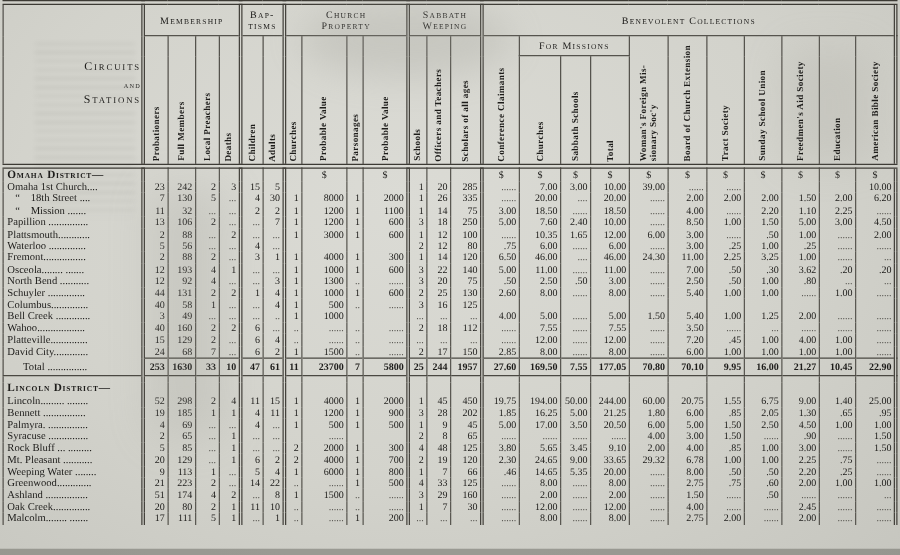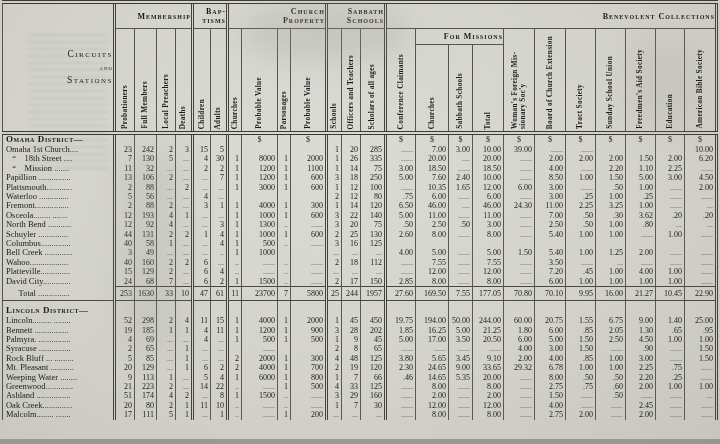--- a/index.html
+++ b/index.html
@@ -15,41 +15,41 @@
 
   h1.title{margin:3px 0 11px 0;text-align:center;font-size:15px;font-weight:bold;letter-spacing:4px;}
 
   table.stats{table-layout:fixed;border-collapse:collapse;width:716px;margin:0 auto;
     border-left:1px solid #55534d;border-right:3px double #44423c;}
   col.c-name{width:112px;}
   th,td{padding:0;margin:0;overflow:hidden;}
 
   thead th{border-left:1px solid #55534d;vertical-align:middle;}
   thead{border-top:4px double #3c3a34;border-bottom:4px double #3c3a34;}
-  .gh{font-size:8px;font-weight:bold;font-variant:small-caps;letter-spacing:1px;text-align:right;
+  .gh{font-size:8px;font-weight:normal;font-variant:small-caps;letter-spacing:1px;text-align:center;
       border-bottom:1px solid #55534d;white-space:pre-line;line-height:9px;}
   tr.grow th{height:24px;}
   th.mh{height:15px;}
   tr.mrow th{height:86px;}
   .name-h{font-variant:small-caps;font-size:9.5px;font-weight:normal;letter-spacing:1.5px;text-align:right;line-height:13px;}
   .name-h .mid{font-size:7.5px;letter-spacing:1px;}
   .vth{vertical-align:bottom;}
   .vwrap{display:flex;align-items:flex-end;justify-content:center;height:100%;width:100%;}
   .v{writing-mode:vertical-rl;transform:rotate(180deg);font-size:7.3px;line-height:8px;
      letter-spacing:.3px;text-align:left;max-height:98px;padding:2px 0;}
   tr.mrow .v{max-height:82px;}
 
   tbody td{border-left:1px solid #5a5852;font-size:8px;line-height:9.4px;height:9.4px;
     text-align:right;padding-right:2px;white-space:pre;}
   td.dl,th.dl{border-left:3px double #44423c;}
   td.name{ text-align:left;padding-left:3px;font-size:8.5px;border-left:none;margin-top:13px;}
   tr.district td{height:10px;}
   tr.district td.name{font-variant:small-caps;font-weight:bold;letter-spacing:.6px;font-size:9px;}
   td.dollar{text-align:center;padding-right:0;font-size:8px;}
-  tr.trow td{border-top:1px solid #4a4842;border-bottom:1px solid #4a4842;height:13px;line-height:13px;font-weight:normal;}
+  tr.trow td{border-top:1px solid #4a4842;border-bottom:1px solid #4a4842;height:13px;line-height:13px;font-weight:bold;}
   tr.trow td.name{border-top:none;font-weight:normal;}
   tr.spacer td{height:5px;}
   .dots{color:#4c4a45;}
 </style>
 </head>
 <body>
 
 <div class="page">
   <div class="smudge1"></div>
   <div class="smudge2"></div>
@@ -91,21 +91,21 @@
           <div>Circuits</div>
           <div class="mid">and</div>
           <div>Stations</div>
         </th>
         <th colspan="4" class="gh dl">Membership</th>
         <th colspan="2" class="gh dl">Bap-
 tisms</th>
         <th colspan="4" class="gh dl">Church
 Property</th>
         <th colspan="3" class="gh dl">Sabbath
-Schools</th>
+Weeping</th>
         <th colspan="11" class="gh dl">Benevolent Collections</th>
       </tr>
       <tr class="subrow">
         <th class="vth dl" rowspan="2">
             <div class="vwrap">
               <span class="v">Probationers</span>
             </div>
           </th>
         <th class="vth" rowspan="2">
             <div class="vwrap">

